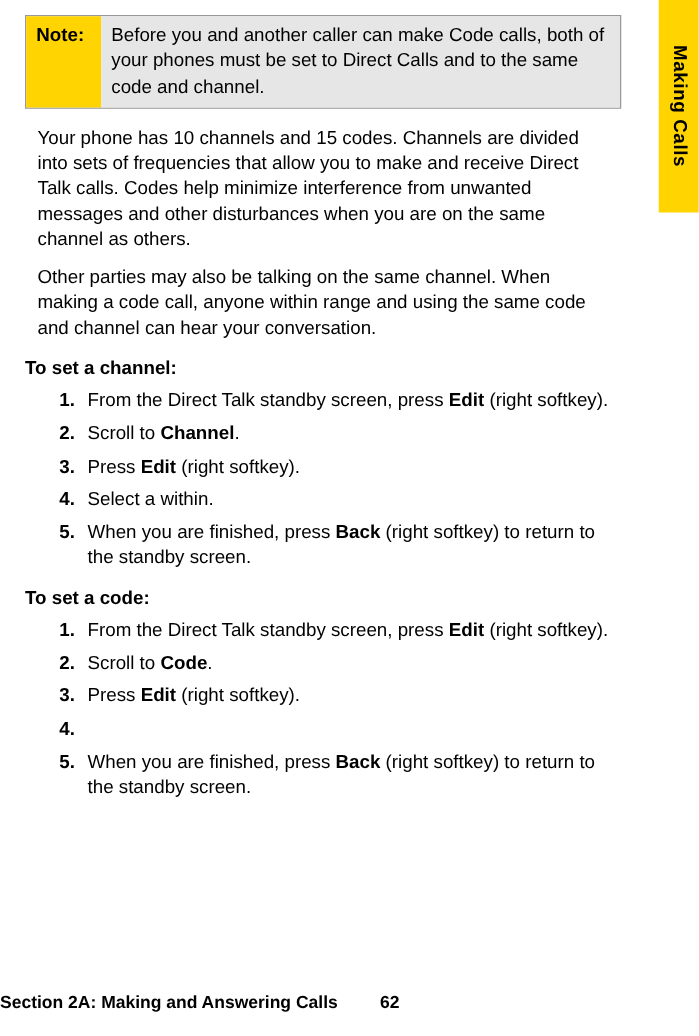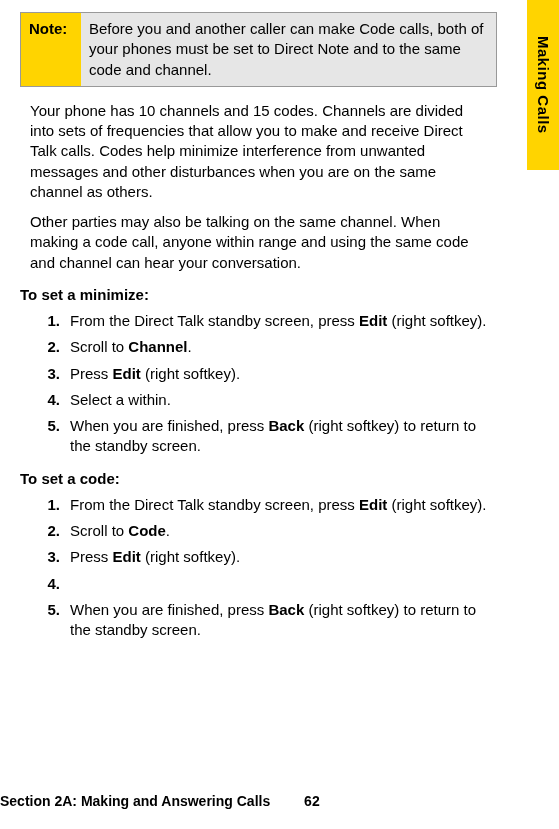--- a/index.html
+++ b/index.html
@@ -100,27 +100,27 @@
 <body>
 
 <div class="side-tab">
   <span class="side-tab-text">Making Calls</span>
 </div>
 
 <div class="content">
 
   <div class="note-box">
     <div class="note-label">Note:</div>
-    <div class="note-text">Before you and another caller can make Code calls, both of your phones must be set to Direct Note and to the same code and channel.</div>
+    <div class="note-text">Before you and another caller can make Code calls, both of your phones must be set to Direct Calls and to the same code and channel.</div>
   </div>
 
   <div class="para">Your phone has 10 channels and 15 codes. Channels are divided into sets of frequencies that allow you to make and receive Direct Talk calls. Codes help minimize interference from unwanted messages and other disturbances when you are on the same channel as others.</div>
   <div class="para">Other parties may also be talking on the same channel. When making a code call, anyone within range and using the same code and channel can hear your conversation.</div>
 
-  <div class="subhead">To set a minimize:</div>
+  <div class="subhead">To set a channel:</div>
   <ol class="steps" id="channel-steps">
       <li>
         <span class="step-num">1.</span>
         <span class="step-text">From the Direct Talk standby screen, press <span class="b">Edit</span> (right softkey).</span>
       </li>
       <li>
         <span class="step-num">2.</span>
         <span class="step-text">Scroll to <span class="b">Channel</span>.</span>
       </li>
       <li>

